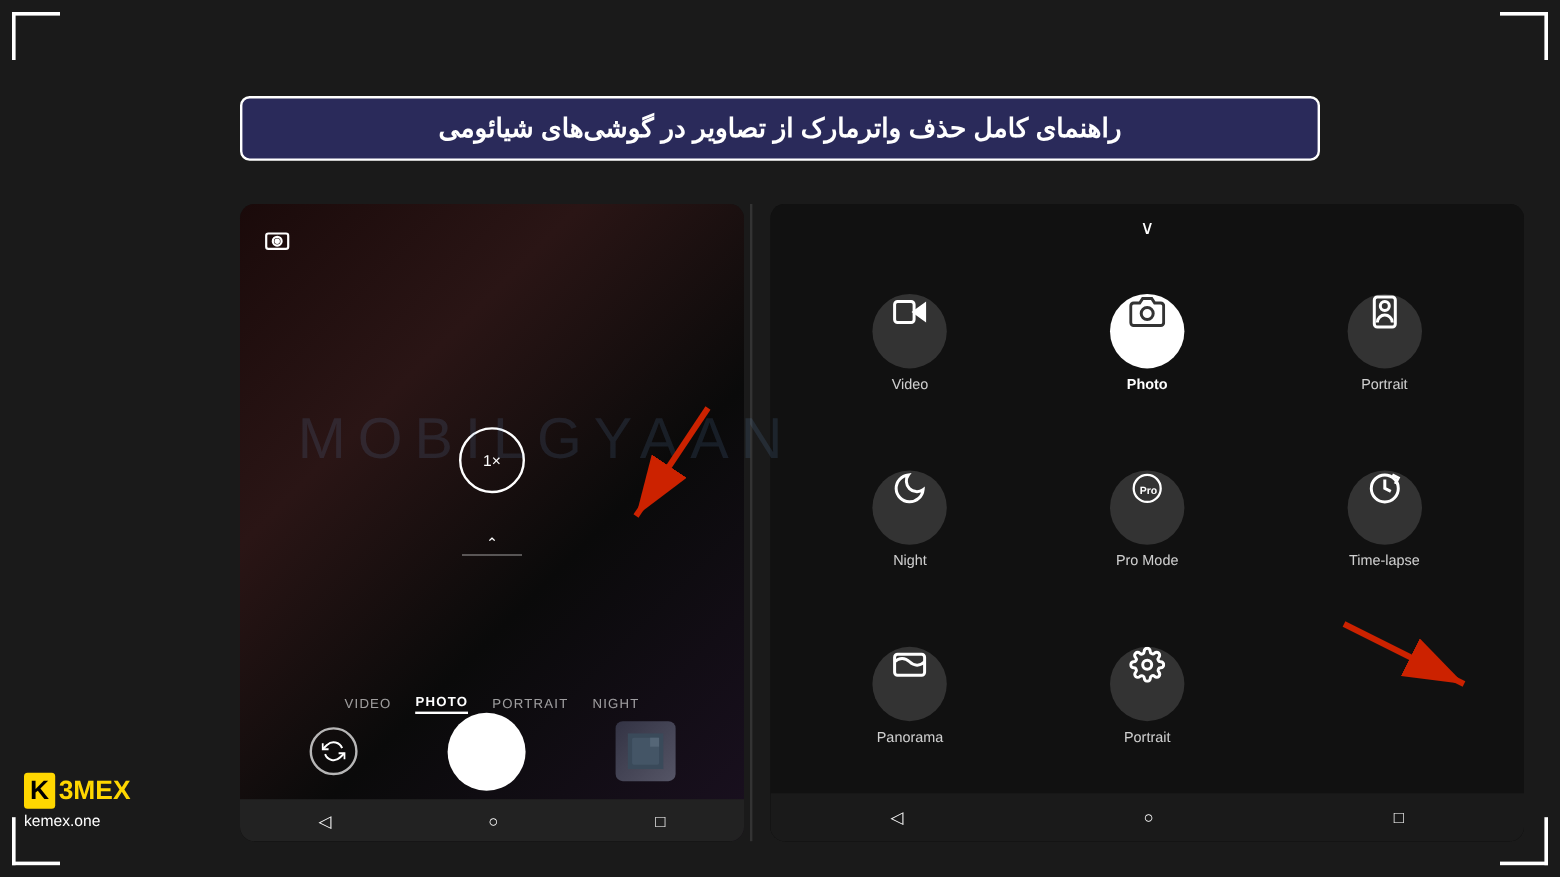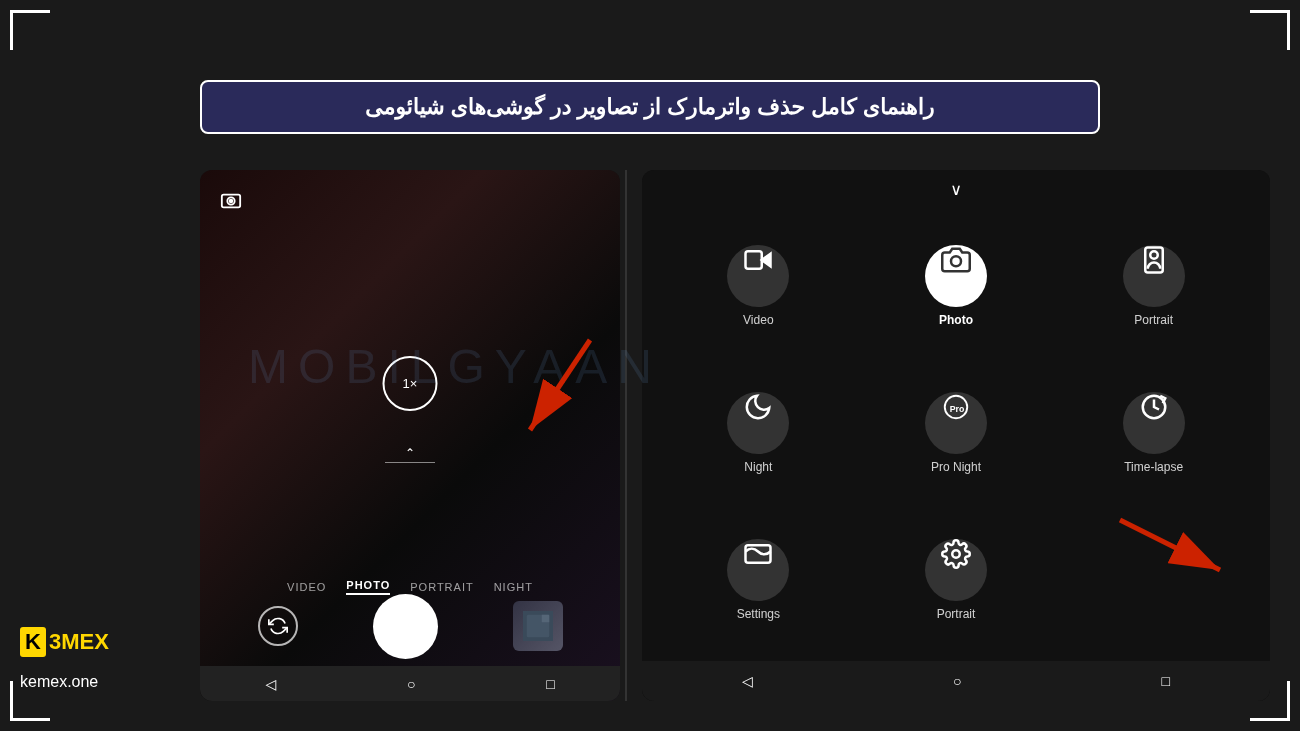--- a/index.html
+++ b/index.html
@@ -307,22 +307,22 @@
     .kemex-logo .logo-k {
       background: #FFD700;
       color: black;
       padding: 2px 5px;
       border-radius: 3px;
       margin-right: 3px;
       font-weight: 900;
     }
     .kemex-logo .site-url {
       color: white;
-      font-size: 16px;
-      margin-top: 16px;
+      font-size: 13px;
+      margin-top: 2px;
     }
 
     
     .watermark {
       position: absolute;
       top: 50%;
       left: 35%;
       transform: translate(-50%, -50%);
       color: rgba(100,150,200,0.15);
       font-size: 48px;
@@ -467,42 +467,42 @@
           <span class="mode-label">Night</span>
         </div>
 
         <div class="mode-item">
           <div class="mode-icon-circle">
             <svg viewBox="0 0 24 24" fill="none" stroke="white" stroke-width="1.5">
               <circle cx="12" cy="12" r="9"></circle>
               <text x="7" y="16" font-size="7" fill="white" stroke="none" font-weight="bold">Pro</text>
             </svg>
           </div>
-          <span class="mode-label">Pro Night</span>
+          <span class="mode-label">Pro Mode</span>
         </div>
 
         <div class="mode-item">
           <div class="mode-icon-circle">
             <svg viewBox="0 0 24 24" fill="none" stroke="white" stroke-width="2">
               <circle cx="12" cy="12" r="9"></circle>
               <polyline points="12,6 12,12 16,14"></polyline>
               <path d="M17 3l4 2-2 4" stroke="white" stroke-width="2"></path>
             </svg>
           </div>
           <span class="mode-label">Time-lapse</span>
         </div>
 
         <div class="mode-item">
           <div class="mode-icon-circle">
             <svg viewBox="0 0 24 24" fill="none" stroke="white" stroke-width="2">
               <rect x="2" y="5" width="20" height="14" rx="2"></rect>
               <path d="M2 10 C5 7, 9 7, 12 10 S19 13, 22 10"></path>
             </svg>
           </div>
-          <span class="mode-label">Settings</span>
+          <span class="mode-label">Panorama</span>
         </div>
 
 
         <div class="mode-item">
           <div class="mode-icon-circle">
             <svg viewBox="0 0 24 24" fill="none" stroke="white" stroke-width="2">
               <circle cx="12" cy="12" r="3"></circle>
               <path d="M19.4 15a1.65 1.65 0 0 0 .33 1.82l.06.06a2 2 0 0 1-2.83 2.83l-.06-.06a1.65 1.65 0 0 0-1.82-.33 1.65 1.65 0 0 0-1 1.51V21a2 2 0 0 1-4 0v-.09A1.65 1.65 0 0 0 9 19.4a1.65 1.65 0 0 0-1.82.33l-.06.06a2 2 0 0 1-2.83-2.83l.06-.06A1.65 1.65 0 0 0 4.68 15a1.65 1.65 0 0 0-1.51-1H3a2 2 0 0 1 0-4h.09A1.65 1.65 0 0 0 4.6 9a1.65 1.65 0 0 0-.33-1.82l-.06-.06a2 2 0 0 1 2.83-2.83l.06.06A1.65 1.65 0 0 0 9 4.68a1.65 1.65 0 0 0 1-1.51V3a2 2 0 0 1 4 0v.09a1.65 1.65 0 0 0 1 1.51 1.65 1.65 0 0 0 1.82-.33l.06-.06a2 2 0 0 1 2.83 2.83l-.06.06A1.65 1.65 0 0 0 19.4 9a1.65 1.65 0 0 0 1.51 1H21a2 2 0 0 1 0 4h-.09a1.65 1.65 0 0 0-1.51 1z"></path>
             </svg>
           </div>

